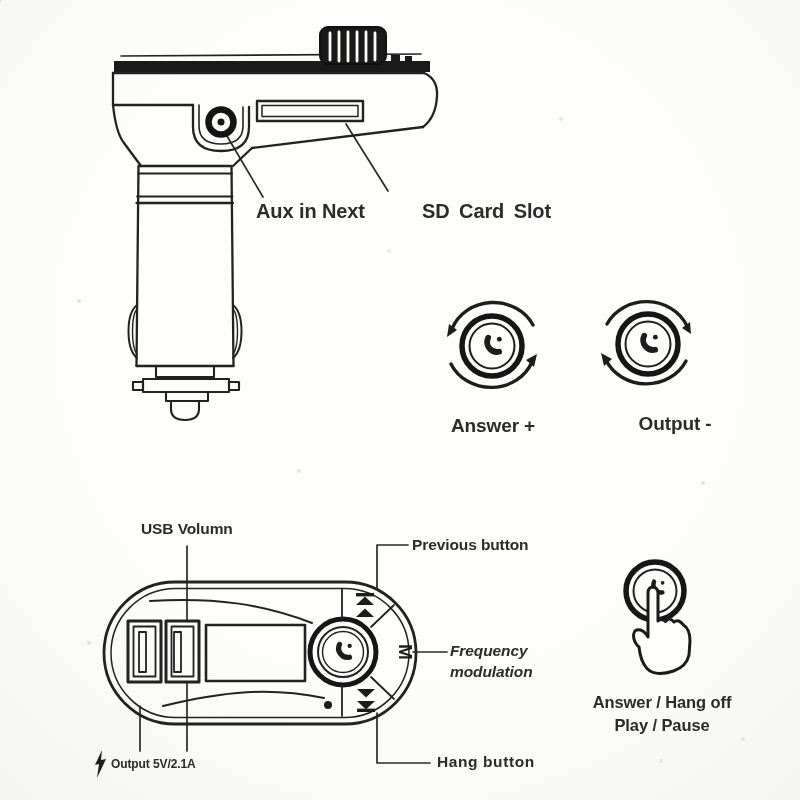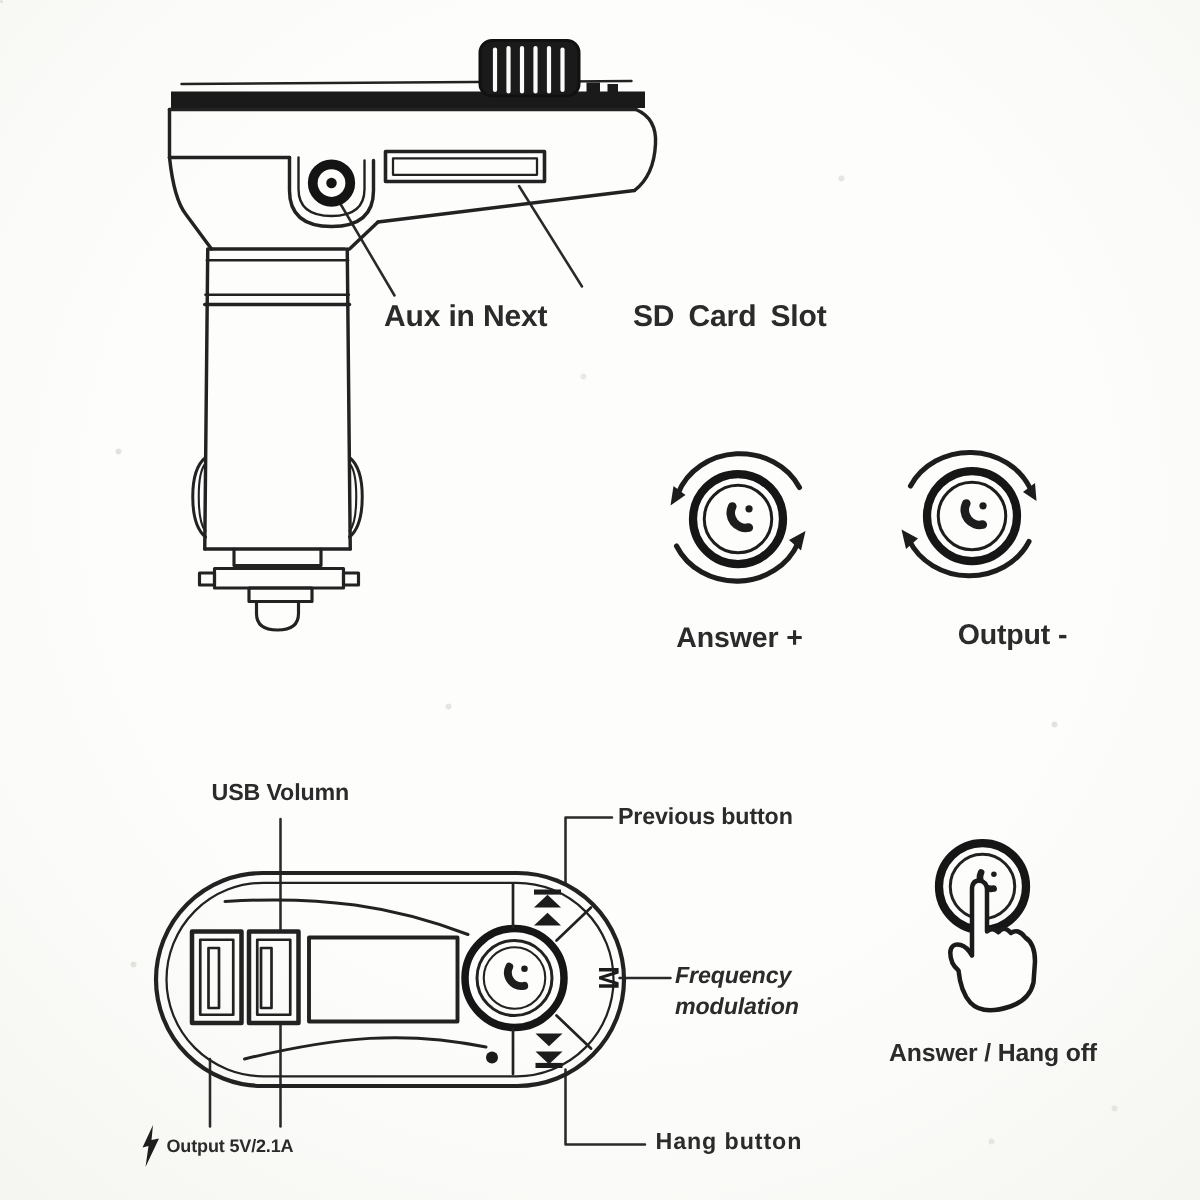--- a/index.html
+++ b/index.html
@@ -209,20 +209,21 @@
   <div class="lbl lbl-md" id="lbl-volminus">Output -</div>
   <div class="lbl lbl-sm" id="lbl-usb">USB Volumn</div>
   <div class="lbl lbl-sm" id="lbl-prev">Previous button</div>
   <div class="lbl lbl-sm" id="lbl-fm">
     <div>Frequency</div>
     <div>modulation</div>
   </div>
   <div class="lbl lbl-sm" id="lbl-next">Hang button</div>
   <div class="lbl" id="lbl-answer">
     <div>Answer / Hang off</div>
+    <div>Play / Pause</div>
   </div>
   <div class="lbl" id="lbl-output">
     <svg width="13" height="30" viewBox="0 0 13 30">
       <path d="M8,1 L1,16 L5,15 L3,29 L12,10 L7,11 Z" fill="#1e1e1e"></path>
     </svg>
     <span>Output 5V/2.1A</span>
   </div>
 </div>
 
 </body></html>

